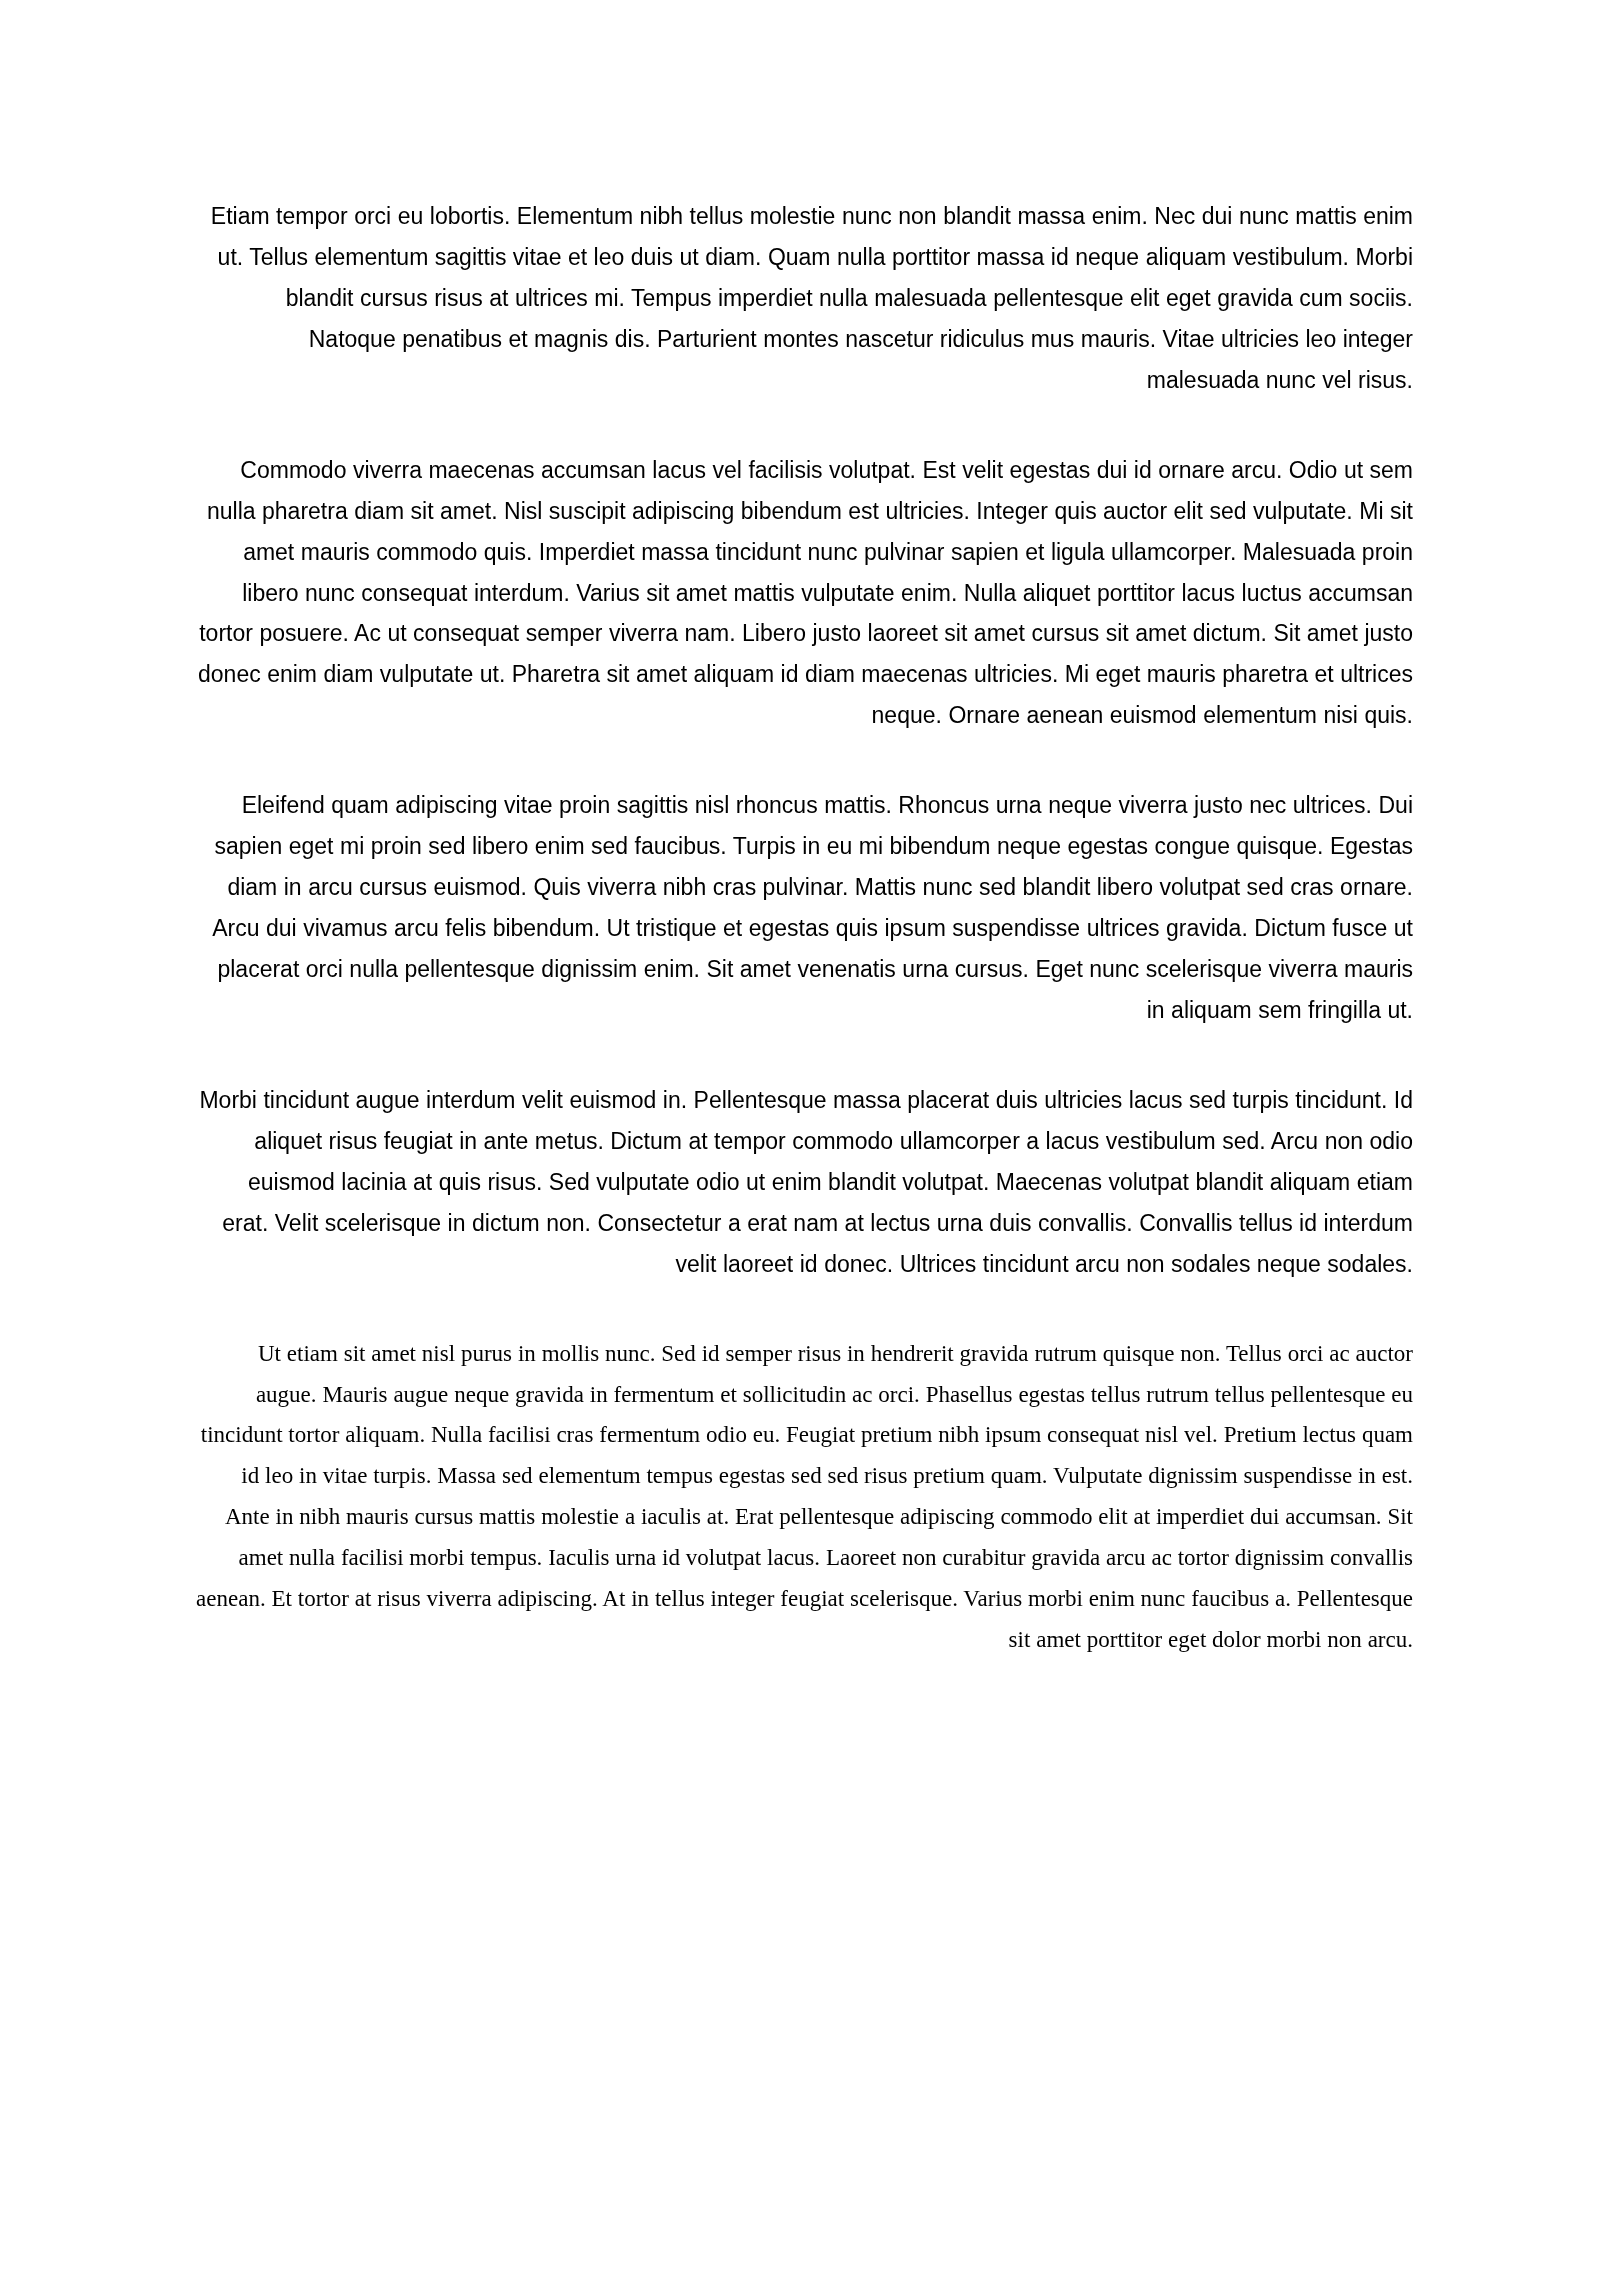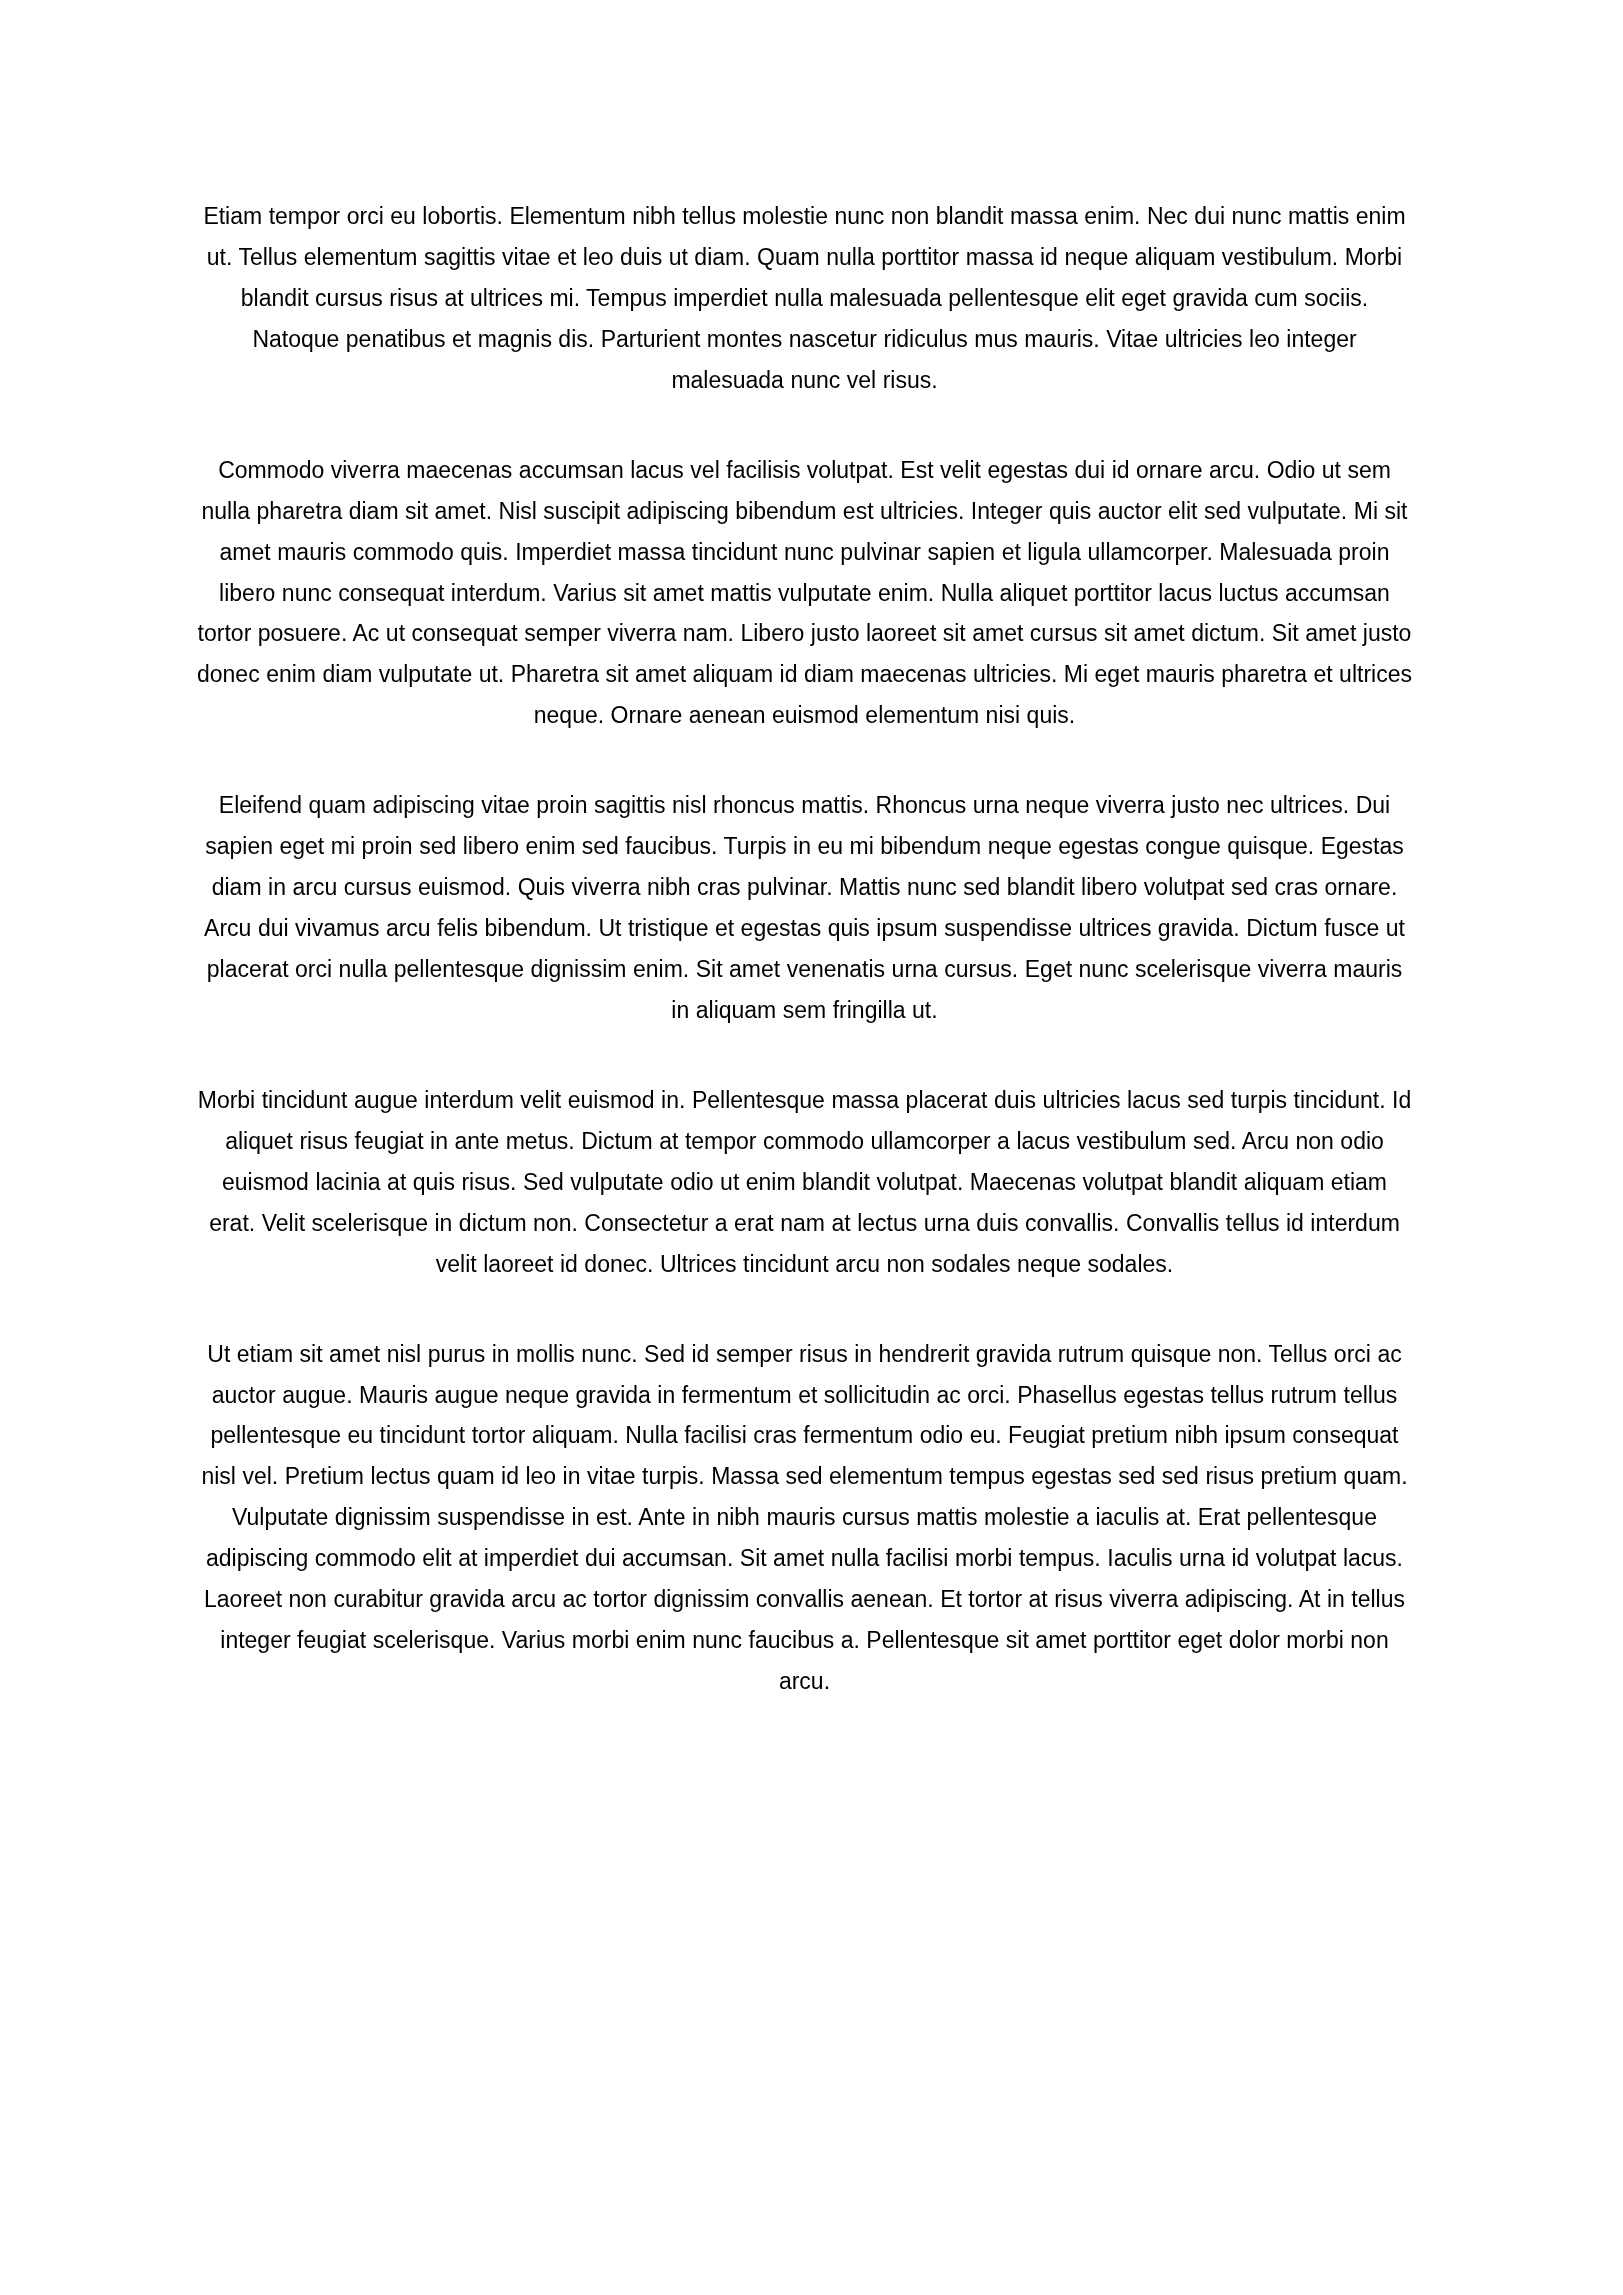--- a/index.html
+++ b/index.html
@@ -17,26 +17,27 @@
     font-family: "Liberation Sans", sans-serif;
   }
   .doc-body {
     width: 1217px;
   }
   p.para {
     font-size: 23px;
     line-height: 1.78;
     color: #000000;
     margin: 0 0 49px 0;
-    text-align: center;
+    text-align: right;
     letter-spacing: 0px;
     word-spacing: 0.1px;
   }
   p.para:last-child {
     margin-bottom: 0;
+    font-family: Liberation Serif, serif;
   }
 </style>
 </head>
 <body>
 
 <div class="page">
   <div class="doc-body">
     <p class="para">Etiam tempor orci eu lobortis. Elementum nibh tellus molestie nunc non blandit massa enim. Nec dui nunc mattis enim ut. Tellus elementum sagittis vitae et leo duis ut diam. Quam nulla porttitor massa id neque aliquam vestibulum. Morbi blandit cursus risus at ultrices mi. Tempus imperdiet nulla malesuada pellentesque elit eget gravida cum sociis. Natoque penatibus et magnis dis. Parturient montes nascetur ridiculus mus mauris. Vitae ultricies leo integer malesuada nunc vel risus.</p>
     <p class="para">Commodo viverra maecenas accumsan lacus vel facilisis volutpat. Est velit egestas dui id ornare arcu. Odio ut sem nulla pharetra diam sit amet. Nisl suscipit adipiscing bibendum est ultricies. Integer quis auctor elit sed vulputate. Mi sit amet mauris commodo quis. Imperdiet massa tincidunt nunc pulvinar sapien et ligula ullamcorper. Malesuada proin libero nunc consequat interdum. Varius sit amet mattis vulputate enim. Nulla aliquet porttitor lacus luctus accumsan tortor posuere. Ac ut consequat semper viverra nam. Libero justo laoreet sit amet cursus sit amet dictum. Sit amet justo donec enim diam vulputate ut. Pharetra sit amet aliquam id diam maecenas ultricies. Mi eget mauris pharetra et ultrices neque. Ornare aenean euismod elementum nisi quis.</p>
     <p class="para">Eleifend quam adipiscing vitae proin sagittis nisl rhoncus mattis. Rhoncus urna neque viverra justo nec ultrices. Dui sapien eget mi proin sed libero enim sed faucibus. Turpis in eu mi bibendum neque egestas congue quisque. Egestas diam in arcu cursus euismod. Quis viverra nibh cras pulvinar. Mattis nunc sed blandit libero volutpat sed cras ornare. Arcu dui vivamus arcu felis bibendum. Ut tristique et egestas quis ipsum suspendisse ultrices gravida. Dictum fusce ut placerat orci nulla pellentesque dignissim enim. Sit amet venenatis urna cursus. Eget nunc scelerisque viverra mauris in aliquam sem fringilla ut.</p>

